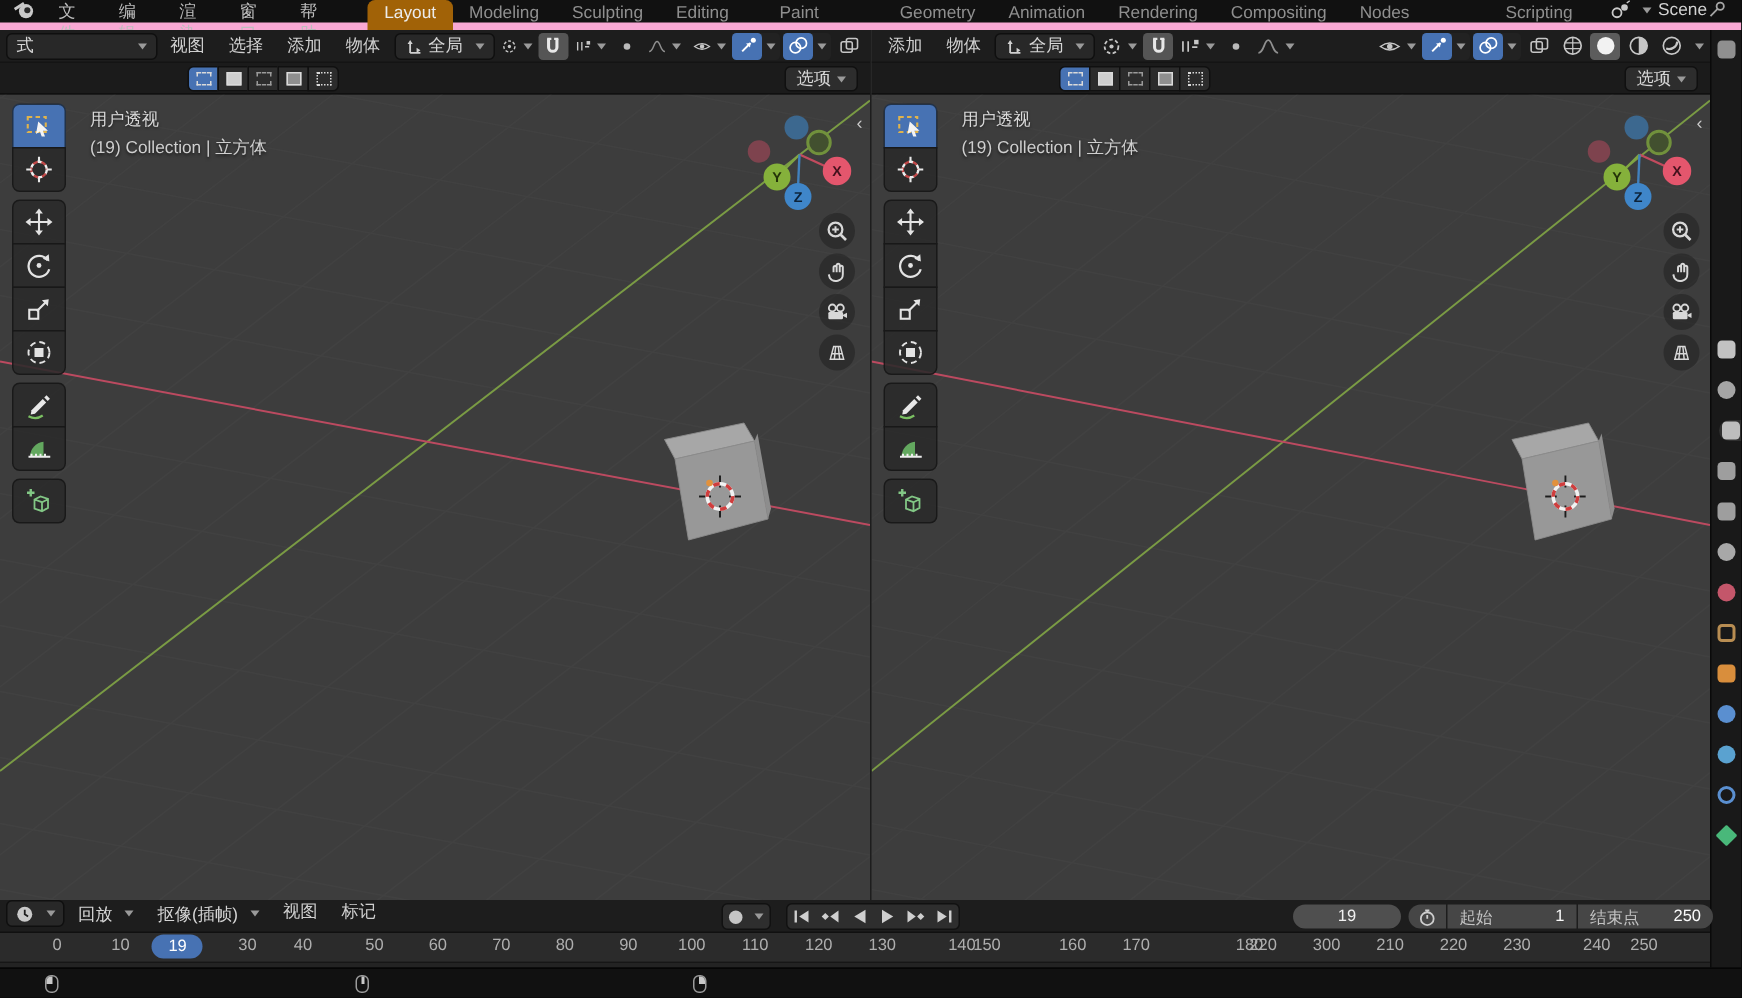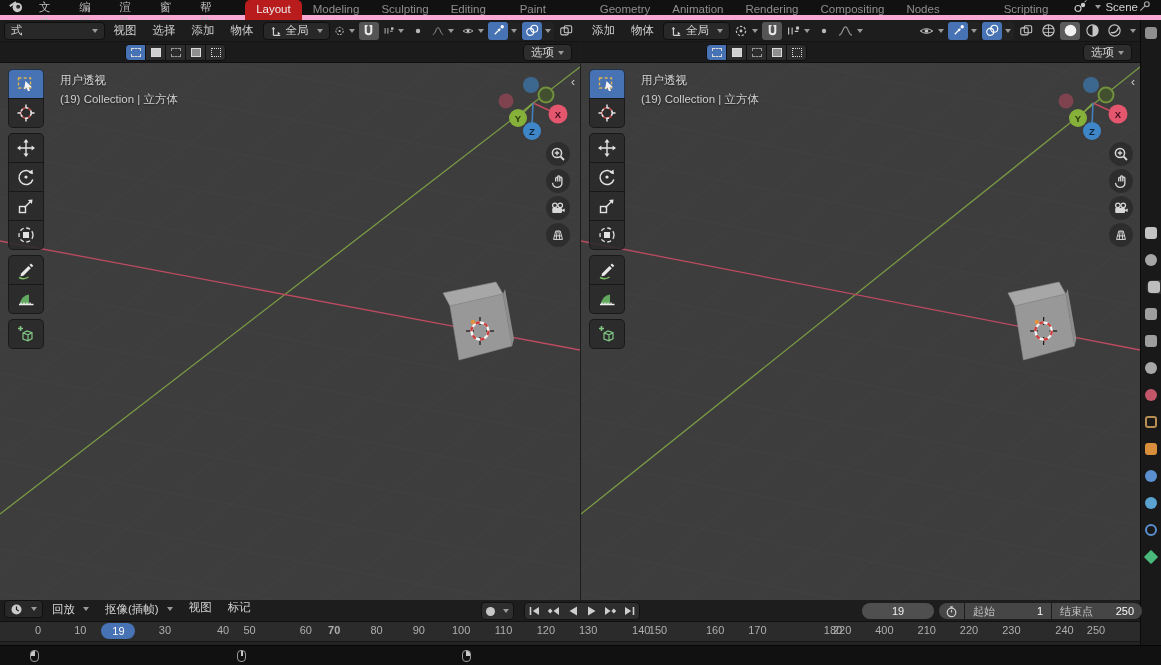--- a/index.html
+++ b/index.html
@@ -4,21 +4,21 @@
 <style>
   html,body{margin:0;padding:0;background:#000;}
   *{box-sizing:border-box;font-family:"Liberation Sans","DejaVu Sans",sans-serif;}
   #app{position:relative;width:1161px;height:665px;background:#1d1d1d;overflow:hidden;font-size:11.5px;color:#c9c9c9;-webkit-user-select:none;user-select:none;}
   .abs{position:absolute;}
   
   .topbar{left:0;top:0;width:1161px;height:20px;background:#111111;display:flex;align-items:flex-start;border-bottom:5px solid #f9a8d4;}
   .tmenu{padding:0 9px;color:#bdbdbd;cursor:default;}
   .wstabs{display:flex;align-items:flex-end;height:20px;margin-left:14px;}
   .wtab{padding:2px 11px 3px;color:#8f8f8f;border-radius:5px 5px 0 0;line-height:15px;}
-  .wtab.active{background:#b91c1c;color:#ececec;}
+  .wtab.active{background:#a16207;color:#ececec;}
   .scenesel{margin-left:14px;display:flex;align-items:center;gap:4px;color:#d2d2d2;}
   .blogo{padding:0 6px 0 8px;display:flex;align-items:center;}
   
   .chev{width:0;height:0;border-left:3.5px solid transparent;border-right:3.5px solid transparent;border-top:4px solid #9a9a9a;display:inline-block;margin-left:4px;}
   
   .vp{top:20px;height:580px;overflow:hidden;background:#3d3d3d;}
   .vhead{height:22px;background:#1d1d1d;display:flex;align-items:center;padding:0 4px;gap:2px;border-bottom:1px solid #141414;white-space:nowrap;overflow:hidden;}
   .vtools{height:21px;background:#1b1b1b;display:flex;align-items:center;border-bottom:1px solid #101010;position:relative;}
   .vmenu{padding:0 7px;color:#cfcfcf;}
   .dd{background:#282828;border:1px solid #0f0f0f;border-radius:4px;height:18px;display:flex;align-items:center;padding:0 6px;gap:4px;color:#d6d6d6;}
@@ -850,37 +850,37 @@
           <span class="lab">结束点</span>
           <span class="val">250</span>
         </div>
       </div>
     </div>
     <div class="tlruler">
       <div class="framepill" style="left: 101.408px;">19</div>
     <span class="tick" style="left: 18px;">0</span>
         <span class="tick" style="left: 60.32px;">10</span>
         <span class="tick" style="left: 144.96px;">30</span>
-        <span class="tick" style="left: 203px;">40</span>
+        <span class="tick" style="left: 182px;">40</span>
         <span class="tick" style="left: 229.6px;">50</span>
-        <span class="tick" style="left: 271.92px; text-align: right;">60</span>
-        <span class="tick" style="left: 314.24px; font-weight: bold;">70</span>
+        <span class="tick" style="left: 271.92px;">60</span>
+        <span class="tick" style="left: 314.24px;">70</span>
         <span class="tick" style="left: 356.56px;">80</span>
         <span class="tick" style="left: 398.88px;">90</span>
         <span class="tick" style="left: 441.2px;">100</span>
         <span class="tick" style="left: 483.52px;">110</span>
         <span class="tick" style="left: 525.84px;">120</span>
         <span class="tick" style="left: 568.16px;">130</span>
         <span class="tick" style="left: 610.48px; text-align: right;">140</span>
         <span class="tick" style="left: 638px;">150</span>
         <span class="tick" style="left: 695.12px;">160</span>
         <span class="tick" style="left: 737.44px;">170</span>
         <span class="tick" style="left: 813px;">180</span>
         <span class="tick" style="left: 822.08px;">220</span>
-        <span class="tick" style="left: 864.4px;">400</span>
+        <span class="tick" style="left: 864.4px;">300</span>
         <span class="tick" style="left: 906.72px;">210</span>
         <span class="tick" style="left: 949.04px;">220</span>
         <span class="tick" style="left: 991.36px;">230</span>
         <span class="tick" style="left: 1033.68px; text-align: right;">240</span>
         <span class="tick" style="left: 1076px;">250</span>
       </div>
     <div class="tlscroll"></div>
   </div>
 
   <div class="abs statusbar">

